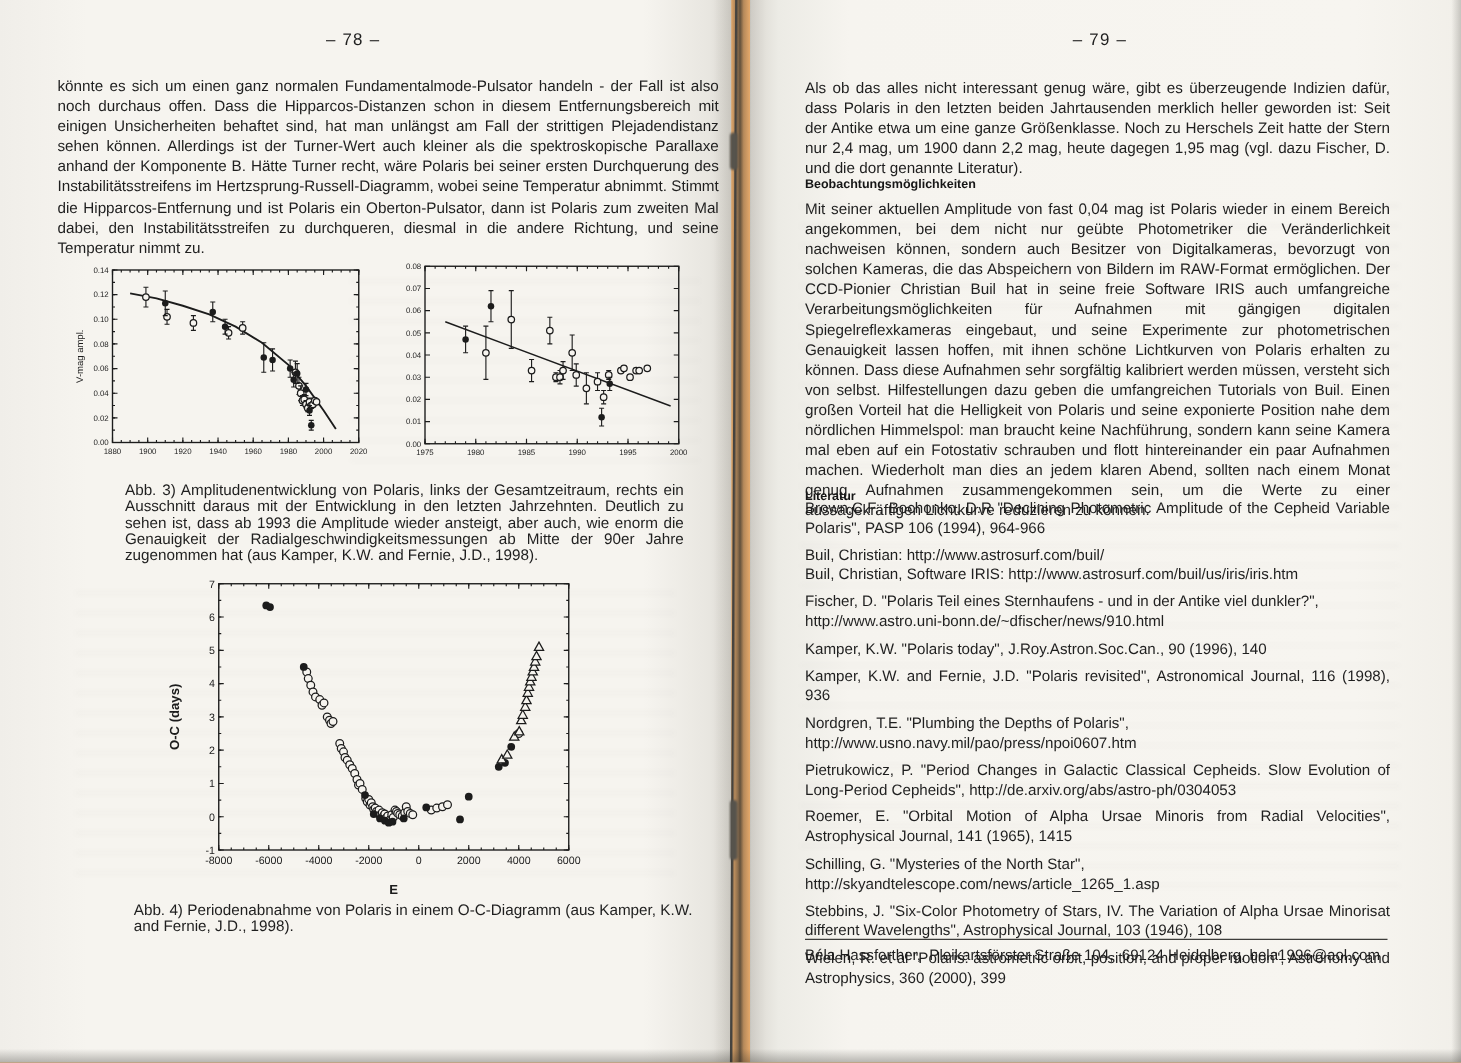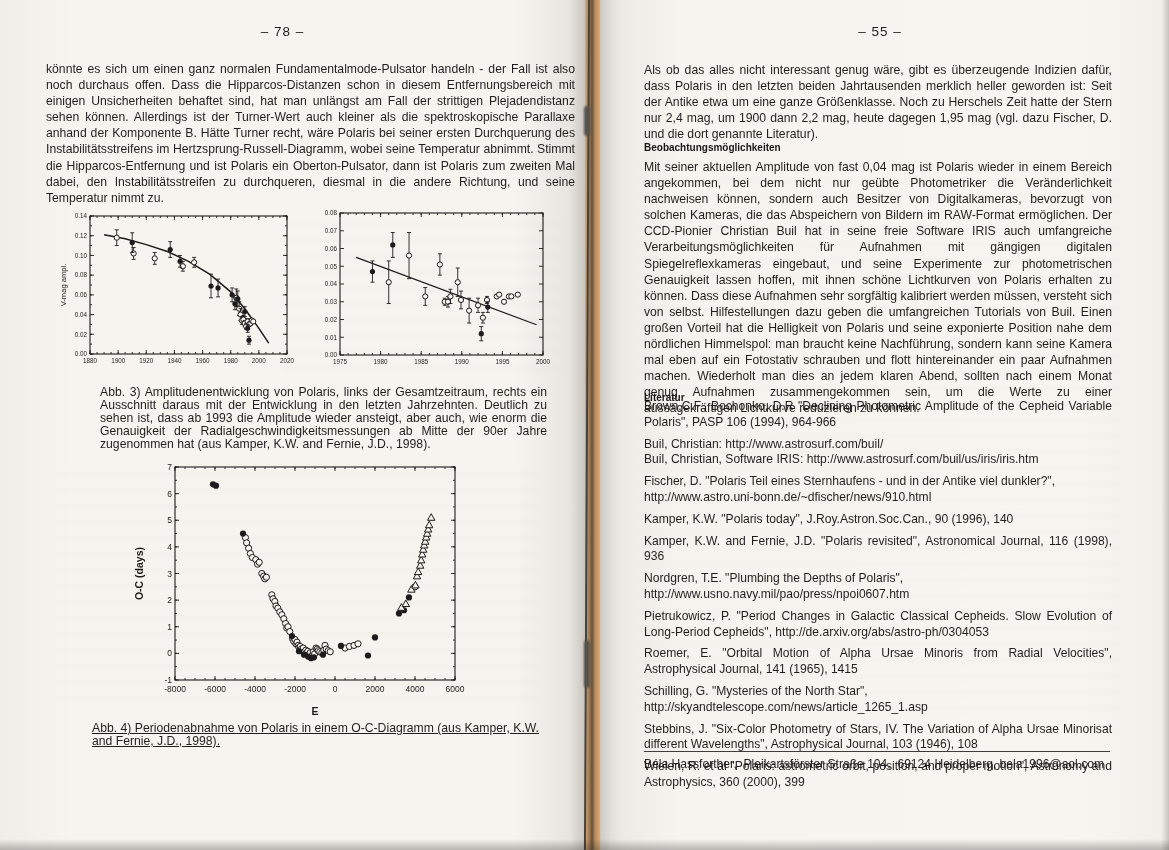--- a/index.html
+++ b/index.html
@@ -23,21 +23,21 @@
   .ref{font-size:12.1px;line-height:15.8px;text-align:justify;color:#1f1f1f;
        margin-bottom:6px;white-space:pre-line;}
   .footer-line{border-top:1.2px solid #3d3d3a;padding-top:5px;font-size:12.1px;
        color:#1f1f1f;white-space:pre-wrap;}
   
   #lp-para{left:46px;top:61px;width:529px;}
   #fig3-left{position:absolute;z-index:1;left:57px;top:208px;}
   #fig3-right{position:absolute;z-index:1;left:311px;top:207px;}
   #fig3-caption{left:100px;top:386px;width:447px;}
   #fig4-chart{position:absolute;z-index:1;left:131px;top:458px;}
-  #fig4-caption{left:92px;top:722px;width:447px;text-decoration:underline;}
+  #fig4-caption{left:107px;top:722px;width:447px;}
   
   #rp-para1{left:44px;top:62px;width:468px;}
   #rp-h-beob{left:44px;top:142px;}
   #rp-para2{left:44px;top:159px;width:468px;}
   #rp-h-lit{left:44px;top:392px;}
   #rp-refs{left:44px;top:399px;width:468px;}
   #rp-footer{left:44px;top:751px;width:466px;}
   
   .gutter-shade{position:absolute;z-index:2;top:0;left:571px;width:42px;height:850px;pointer-events:none;
     background:linear-gradient(90deg, rgba(0,0,0,0) 0%, rgba(60,58,52,0.10) 32%, rgba(50,48,44,0.55) 46%,
@@ -757,21 +757,21 @@
         <text x="12" y="115.5" font-size="10.5" fill="#1c1c1c" text-anchor="middle" font-weight="bold" transform="rotate(-90 12 115.5)">O-C (days)</text>
         <text x="184" y="257" font-size="10.5" fill="#1c1c1c" text-anchor="middle" font-weight="bold">E</text>
       </svg>
 
     <div class="content caption" id="fig4-caption">Abb. 4) Periodenabnahme von Polaris in einem O-C-Diagramm (aus Kamper, K.W. and Fernie, J.D., 1998).</div>
   </div>
 
   <div class="page" id="page-right">
     <div class="bleed" style="left:40px;top:150px;width:480px;height:560px;"></div>
 
-    <div class="pagenum">–  55  –</div>
+    <div class="pagenum">–  79  –</div>
 
     <div class="content body-text" id="rp-para1">Als ob das alles nicht interessant genug wäre, gibt es überzeugende Indizien dafür, dass Polaris in den letzten beiden Jahrtausenden merklich heller geworden ist: Seit der Antike etwa um eine ganze Größenklasse. Noch zu Herschels Zeit hatte der Stern nur 2,4 mag, um 1900 dann 2,2 mag, heute dagegen 1,95 mag (vgl. dazu Fischer, D. und die dort genannte Literatur).</div>
 
     <div class="content h-bold" id="rp-h-beob">Beobachtungsmöglichkeiten</div>
 
     <div class="content body-text" id="rp-para2">Mit seiner aktuellen Amplitude von fast 0,04 mag ist Polaris wieder in einem Bereich angekommen, bei dem nicht nur geübte Photometriker die Veränderlichkeit nachweisen können, sondern auch Besitzer von Digitalkameras, bevorzugt von solchen Kameras, die das Abspeichern von Bildern im RAW-Format ermöglichen. Der CCD-Pionier Christian Buil hat in seine freie Software IRIS auch umfangreiche Verarbeitungsmöglichkeiten für Aufnahmen mit gängigen digitalen Spiegelreflexkameras eingebaut, und seine Experimente zur photometrischen Genauigkeit lassen hoffen, mit ihnen schöne Lichtkurven von Polaris erhalten zu können. Dass diese Aufnahmen sehr sorgfältig kalibriert werden müssen, versteht sich von selbst. Hilfestellungen dazu geben die umfangreichen Tutorials von Buil. Einen großen Vorteil hat die Helligkeit von Polaris und seine exponierte Position nahe dem nördlichen Himmelspol: man braucht keine Nachführung, sondern kann seine Kamera mal eben auf ein Fotostativ schrauben und flott hintereinander ein paar Aufnahmen machen. Wiederholt man dies an jedem klaren Abend, sollten nach einem Monat genug Aufnahmen zusammengekommen sein, um die Werte zu einer aussagekräftigen Lichtkurve reduzieren zu können.</div>
 
     <div class="content h-bold" id="rp-h-lit">Literatur</div>
 
     <div class="content" id="rp-refs">

